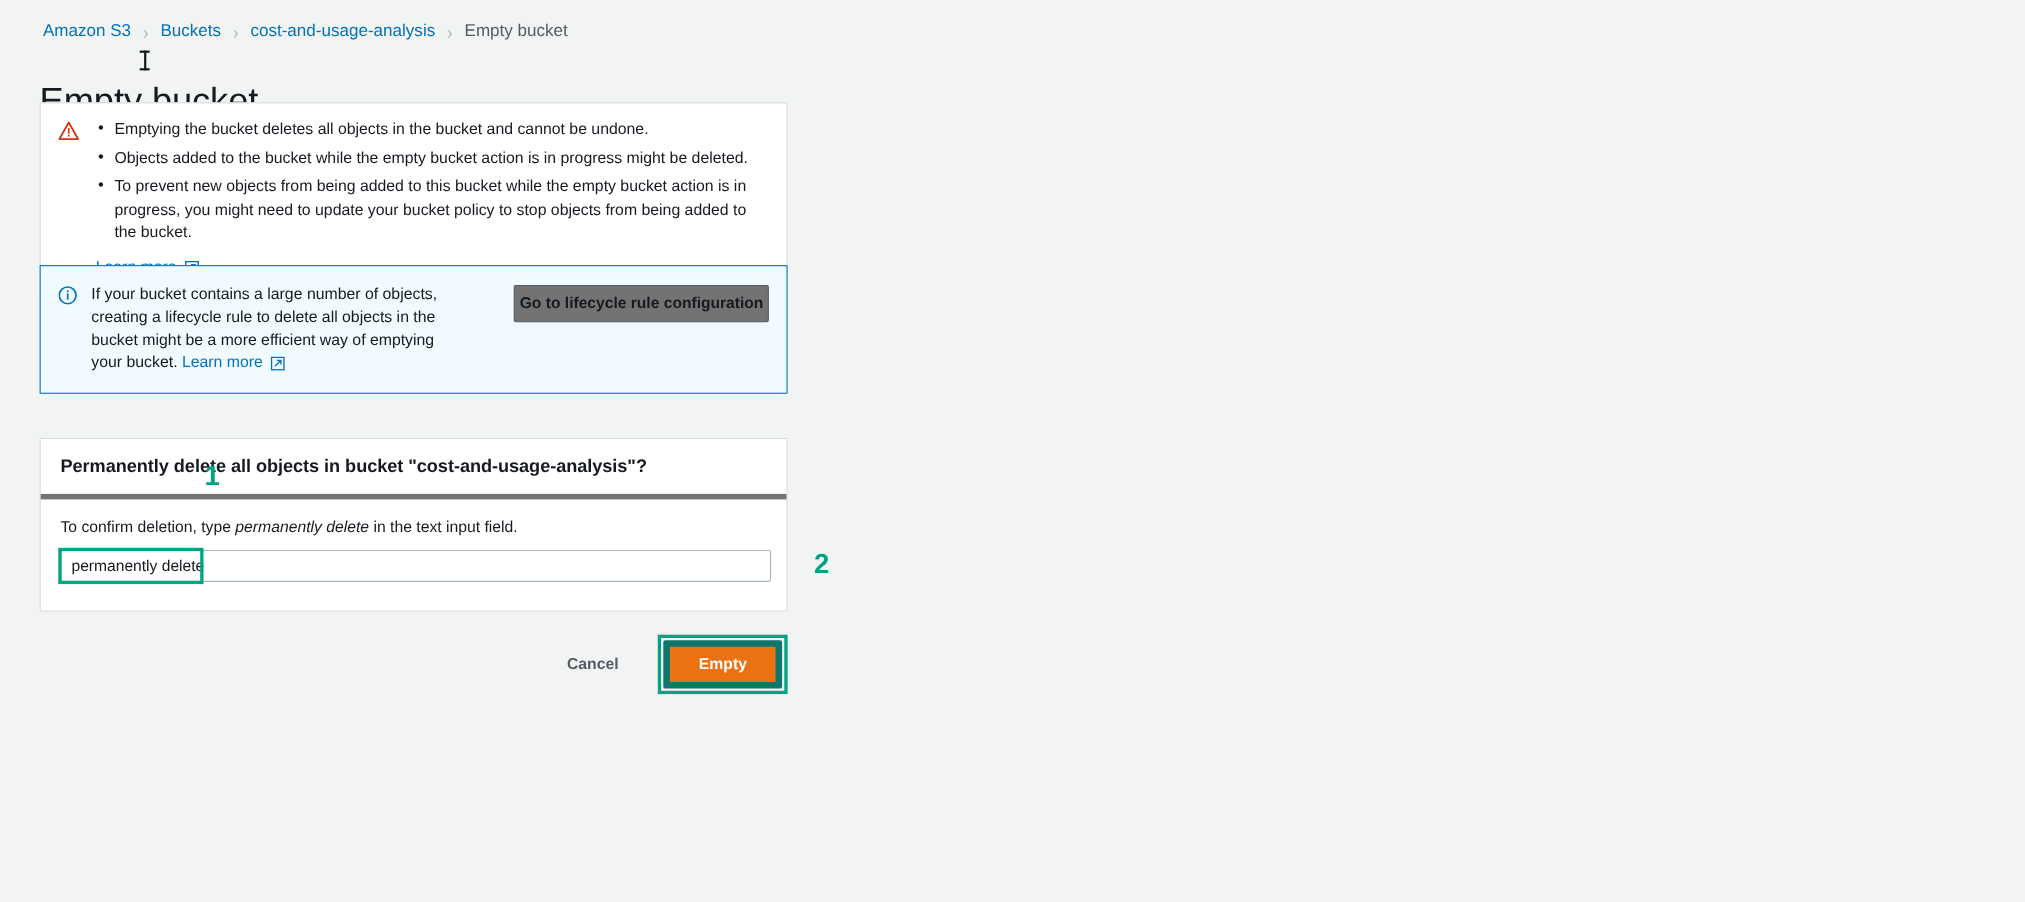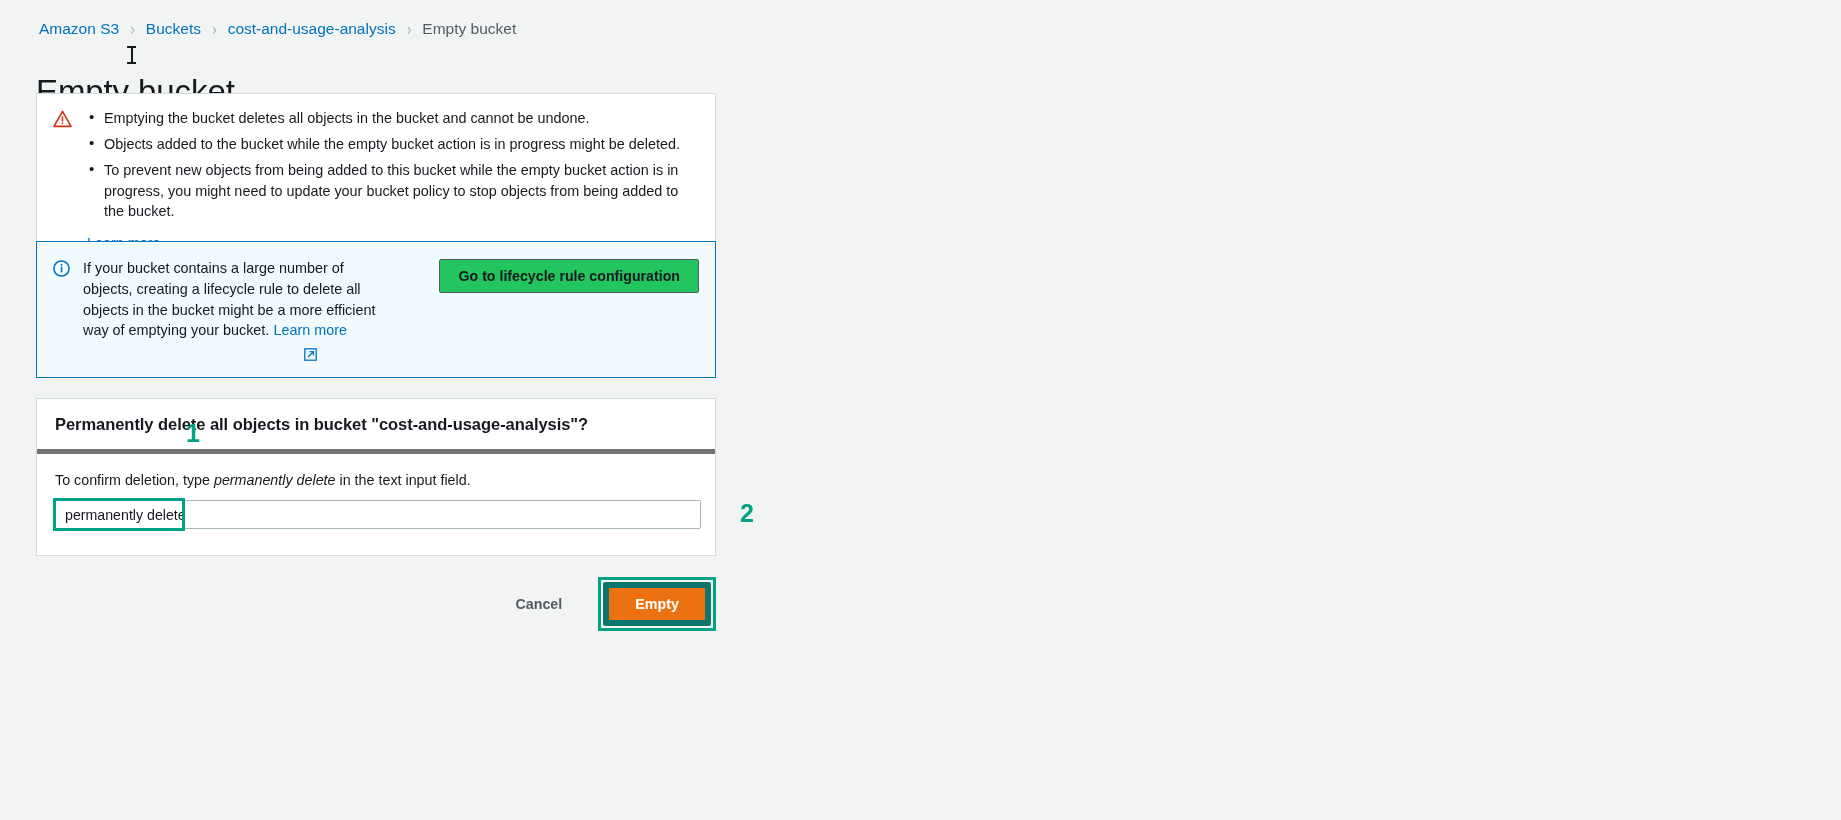--- a/index.html
+++ b/index.html
@@ -140,21 +140,20 @@
     color: #16191f;
   }
   .learn-more {
     display: inline-flex;
     align-items: center;
     gap: 7px;
     color: #0073bb;
     font-size: 14.4px;
     cursor: pointer;
     margin-top: 8px;
-    flex-direction: column;
   }
   .learn-more.inline { margin-top: 0; }
   .ext-icon { display: inline-block; vertical-align: middle; }
 
   
   .alert-info {
     position: absolute;
     left: 36px;
     top: 241px;
     width: 680px;
@@ -176,28 +175,28 @@
     justify-content: space-between;
     gap: 30px;
   }
   .info-text {
     font-size: 14.4px;
     line-height: 20.8px;
     color: #16191f;
     max-width: 400px;
   }
   .btn-normal {
-    background: #22c55e;
+    background: #737373;
     border: 1px solid #545b64;
     border-radius: 2px;
     color: #16191f;
     font-family: "Liberation Sans", sans-serif;
     font-size: 14.2px;
     font-weight: bold;
-    padding: 8px 18px;
+    padding: 8px 4px;
     cursor: pointer;
     white-space: nowrap;
     margin-left: 18px;
     margin-top: 1px;
   }
 
   
   .confirm-panel {
     position: absolute;
     left: 36px;

